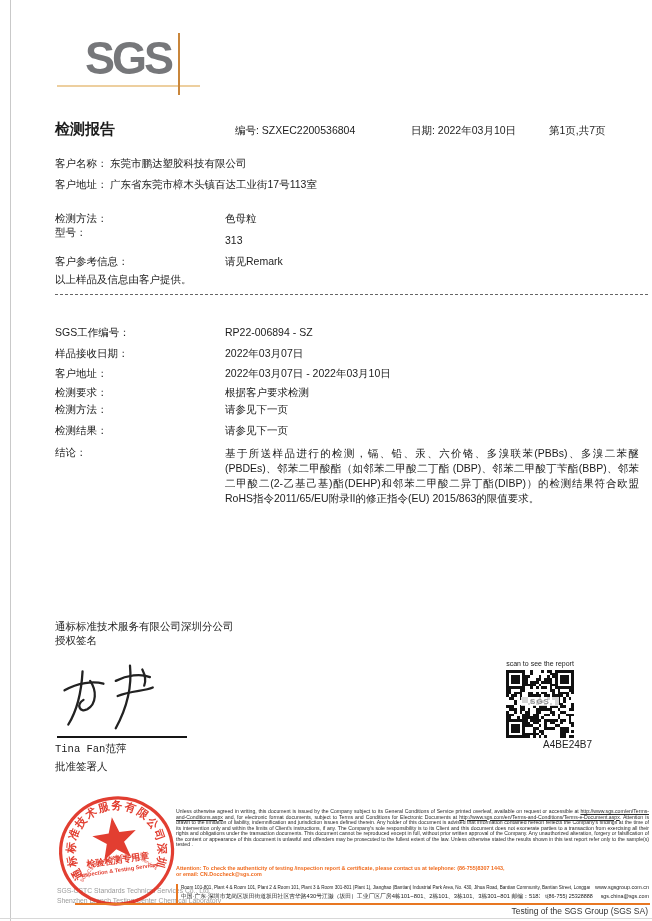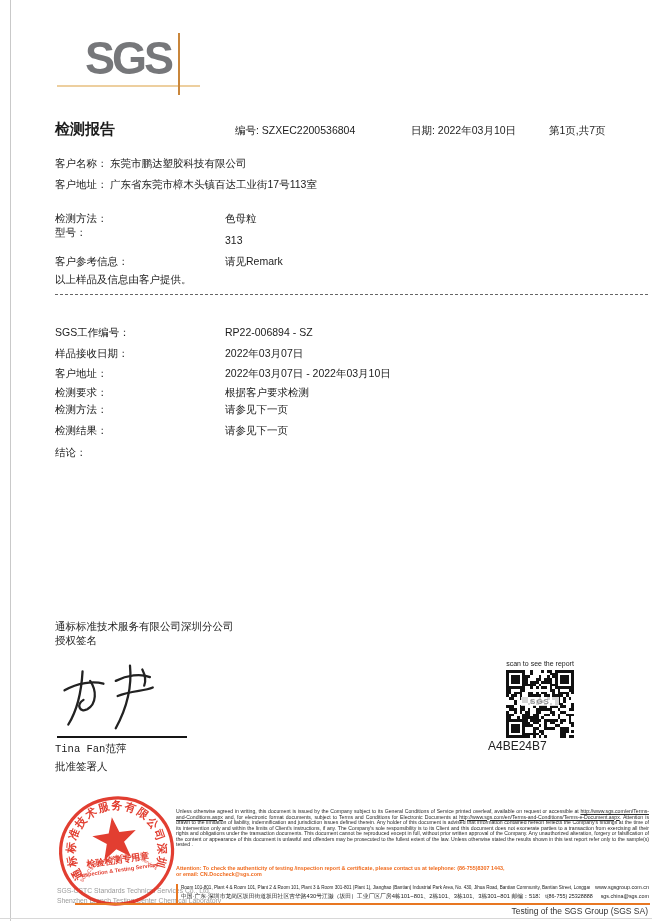--- a/index.html
+++ b/index.html
@@ -38,21 +38,21 @@
 
   
   .qr-hint{left:488px;top:660px;width:104px;text-align:center;font-size:7px;color:#222;}
   .qr-box{left:506px;top:670px;width:68px;height:68px;background:#fff;padding:0;}
   #qr-grid{display:grid;width:68px;height:68px;grid-template-columns:repeat(25,1fr);
            grid-template-rows:repeat(25,1fr);}
   #qr-grid i{display:block;}
   #qr-grid i.b{background:#111;} #qr-grid i.w{background:#fff;}
   .qr-center{left:521px;top:697px;width:38px;text-align:center;font-size:8px;font-weight:bold;
              color:#8f9093;background:rgba(255,255,255,.82);letter-spacing:1px;}
-  .qr-code{left:488px;top:739px;width:104px;text-align:left;font-size:12px;color:#222;}
+  .qr-code{left:488px;top:739px;width:104px;text-align:right;font-size:10px;color:#222;}
 
   
   .stamp{left:56px;top:796px;opacity:.9;transform:rotate(-8deg);}
   .co-gray{left:57px;font-size:6.8px;color:#9b9b9b;white-space:nowrap;}
   .co-gray.l1{top:887px;} .co-gray.l2{top:897px;}
   .legal{left:176px;top:809px;width:473px;font-size:5.15px;line-height:5.5px;
          text-align:justify;color:#2a2a2a;}
   .legal .lk{text-decoration:underline;}
   .attention{left:176px;top:866px;width:473px;font-size:5.4px;line-height:5.9px;
              font-weight:bold;color:#f06b1e;}
@@ -110,20 +110,21 @@
   <div class="val v2" style="top:347px">2022年03月07日</div>
   <div class="lbl" style="top:367px">客户地址：</div>
   <div class="val v2" style="top:367px">2022年03月07日 - 2022年03月10日</div>
   <div class="lbl" style="top:386px">检测要求：</div>
   <div class="val v2" style="top:386px">根据客户要求检测</div>
   <div class="lbl" style="top:403px">检测方法：</div>
   <div class="val v2" style="top:403px">请参见下一页</div>
   <div class="lbl" style="top:424px">检测结果：</div>
   <div class="val v2" style="top:424px">请参见下一页</div>
   <div class="lbl" style="top:446px">结论：</div>
+  <div class="abs conclusion">基于所送样品进行的检测，镉、铅、汞、六价铬、多溴联苯(PBBs)、多溴二苯醚(PBDEs)、邻苯二甲酸酯（如邻苯二甲酸二丁酯 (DBP)、邻苯二甲酸丁苄酯(BBP)、邻苯二甲酸二(2-乙基己基)酯(DEHP)和邻苯二甲酸二异丁酯(DIBP)）的检测结果符合欧盟RoHS指令2011/65/EU附录II的修正指令(EU) 2015/863的限值要求。</div>
 
   <div class="abs sig-company">通标标准技术服务有限公司深圳分公司</div>
   <div class="abs sig-auth">授权签名</div>
   <svg class="abs sig-svg" width="125" height="74" viewBox="0 0 130 78">
     <g fill="none" stroke="#222" stroke-width="2.4" stroke-linecap="round">
       <path d="M6,32 C20,24 36,22 47,25"></path>
       <path d="M25,12 C24,30 20,52 10,68"></path>
       <path d="M33,22 C40,32 40,46 30,52 C22,56 18,47 26,42"></path>
       <path d="M60,22 C72,16 86,14 96,18"></path>
       <path d="M75,6 C77,26 72,50 60,72"></path>

